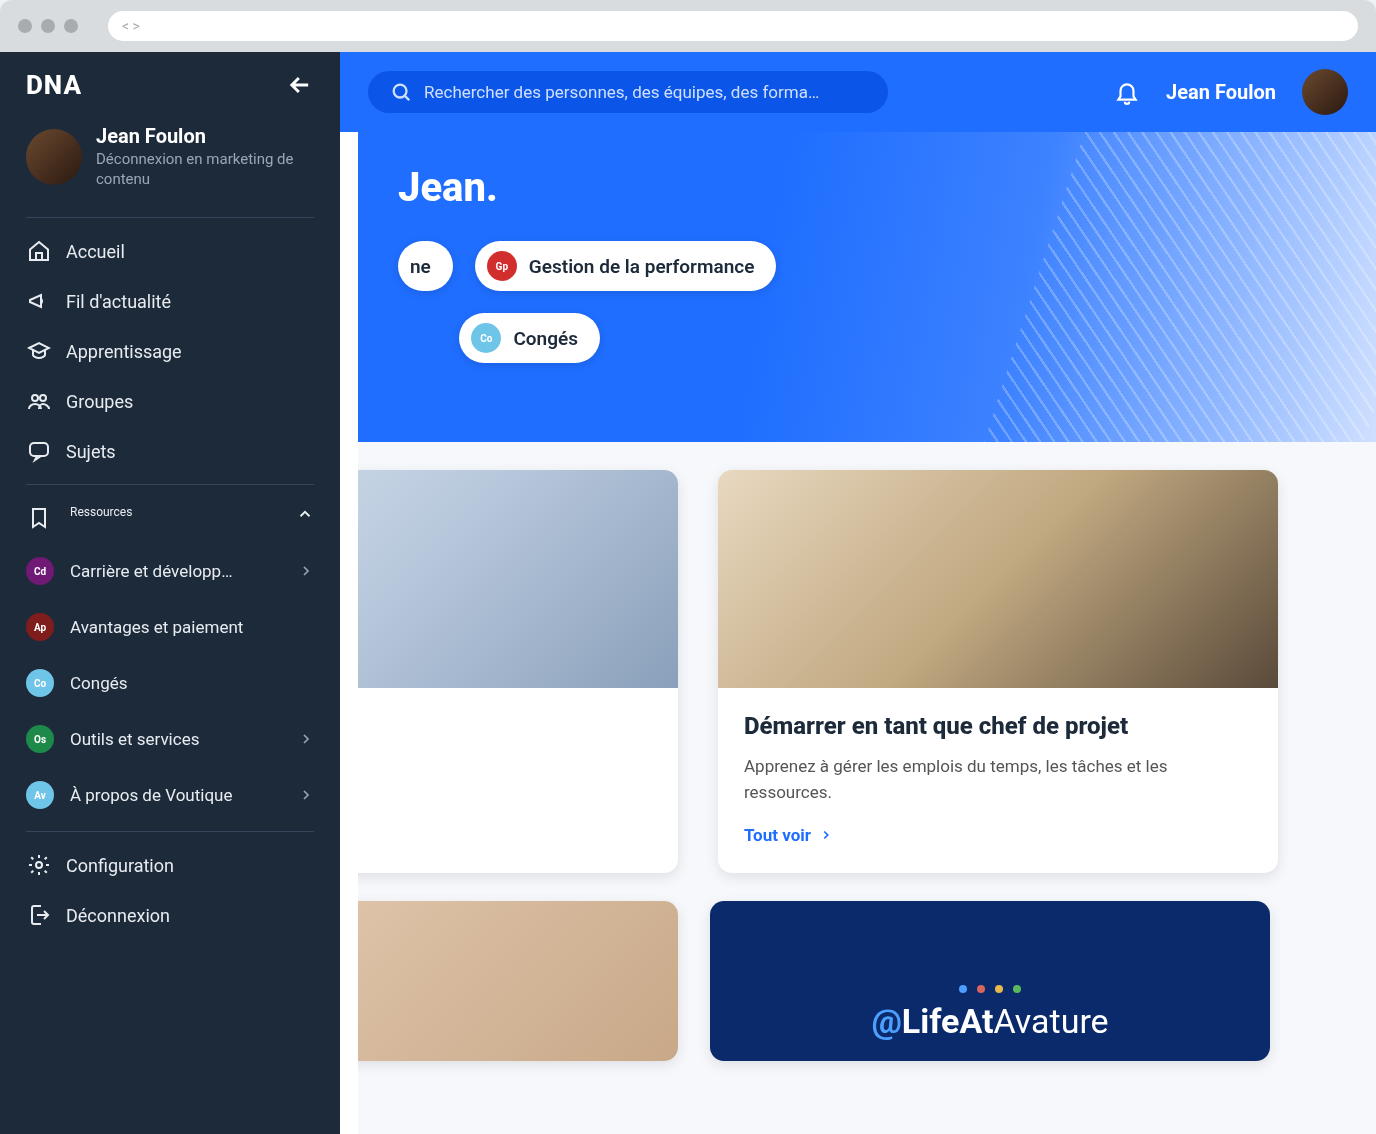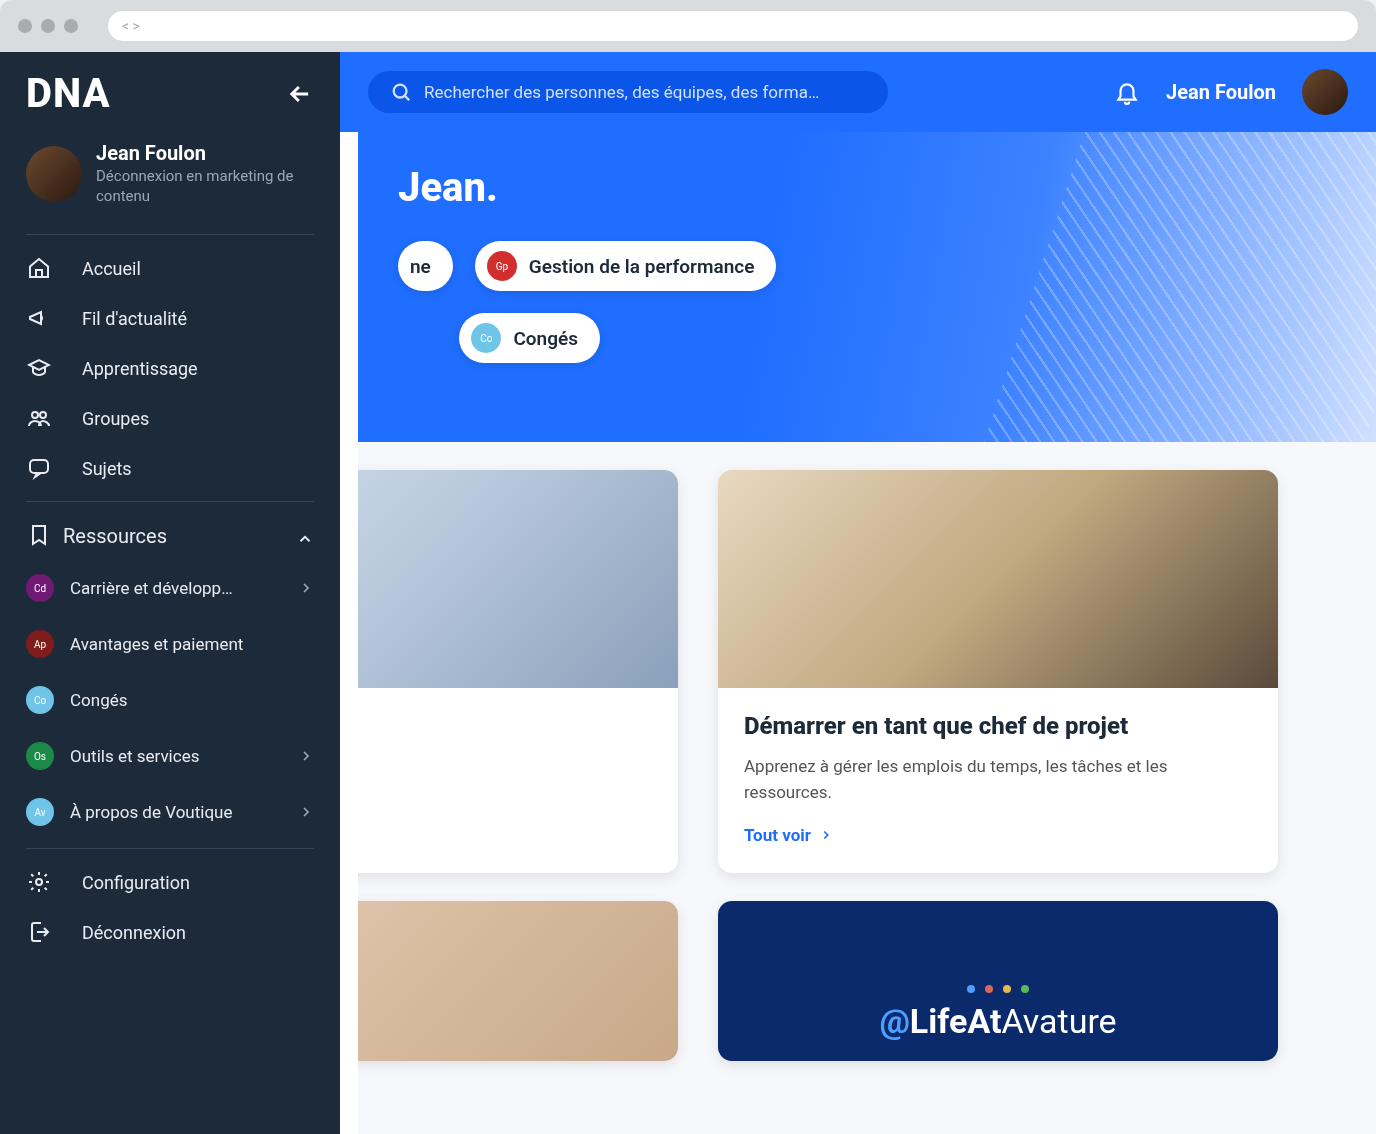--- a/index.html
+++ b/index.html
@@ -4,33 +4,33 @@
 <style>
 * { margin: 0; padding: 0; box-sizing: border-box; font-family: -apple-system, BlinkMacSystemFont, "Segoe UI", Roboto, sans-serif; }
 body { background: #f0f2f5; width: 1376px; height: 1134px; overflow: hidden; }
 .browser-chrome { width: 100%; height: 52px; background: #d8dcdf; border-radius: 12px 12px 0 0; display: flex; align-items: center; padding: 0 18px; }
 .traffic { display: flex; gap: 9px; }
 .dot { width: 14px; height: 14px; border-radius: 50%; background: #a8acaf; }
 .url-bar { flex: 1; height: 30px; background: #fff; border-radius: 15px; margin-left: 30px; display: flex; align-items: center; padding: 0 14px; color: #aaa; font-size: 14px; }
 .app { display: flex; height: calc(100% - 52px); background: #fff; }
 .sidebar { width: 340px; background: #1d2a3a; color: #e8ecf1; display: flex; flex-direction: column; padding: 18px 0 22px 0; }
 .side-top { display: flex; align-items: center; justify-content: space-between; padding: 0 26px 10px 26px; }
-.logo { font-size: 40px; font-weight: 800; letter-spacing: 1px; color: #fff; }
+.logo { font-size: 26px; font-weight: 800; letter-spacing: 1px; color: #fff; }
 .back-arrow { color: #fff; font-size: 26px; }
 .profile { display: flex; gap: 14px; padding: 14px 26px 20px 26px; align-items: center; }
 .avatar-lg { width: 56px; height: 56px; border-radius: 50%; background: linear-gradient(135deg,#6b4a2f,#2a1810); flex-shrink: 0; }
 .pname { font-size: 20px; font-weight: 700; color: #fff; }
 .prole { font-size: 15px; color: #9aa6b4; line-height: 1.3; margin-top: 2px; }
 .divider { height: 1px; background: #33465c; margin: 8px 26px; }
-.nav-item { display: flex; align-items: center; gap: 30px; padding: 12px 26px; cursor: pointer; font-size: 18px; }
+.nav-item { display: flex; align-items: center; gap: 14px; padding: 12px 26px; cursor: pointer; font-size: 18px; }
 .nav-icon { width: 26px; height: 26px; display: inline-flex; align-items: center; justify-content: center; flex-shrink: 0; }
-.section-head { display: flex; align-items: flex-end; gap: 11px; padding: 12px 26px; cursor: pointer; font-size: 20px; }
+.section-head { display: flex; align-items: flex-start; gap: 18px; padding: 12px 26px; cursor: pointer; font-size: 12px; }
 .section-head .chev { margin-left: auto; }
 .res-item { display: flex; align-items: center; gap: 16px; padding: 14px 26px; cursor: pointer; font-size: 17px; }
-.badge-sm { width: 28px; height: 28px; border-radius: 50%; display: inline-flex; align-items: center; justify-content: center; font-size: 10px; font-weight: 400; flex-shrink: 0; color: #fff; }
+.badge-sm { width: 28px; height: 28px; border-radius: 50%; display: inline-flex; align-items: center; justify-content: center; font-size: 10px; font-weight: 700; flex-shrink: 0; color: #fff; }
 .res-item .chev { margin-left: auto; color: #9aa6b4; }
 .main { flex: 1; display: flex; flex-direction: column; overflow: hidden; }
 .topbar { height: 80px; background: #1f6eff; display: flex; align-items: center; padding: 0 28px; gap: 24px; }
 .search { display: flex; align-items: center; gap: 12px; background: #0b55e8; border-radius: 28px; padding: 10px 22px; width: 520px; }
 .search input { flex: 1; background: transparent; border: none; outline: none; color: #cfe0ff; font-size: 17px; }
 .search input::placeholder { color: #cfe0ff; }
 .topbar-right { margin-left: auto; display: flex; align-items: center; gap: 26px; }
 .bell { color: #fff; }
 .uname { color: #fff; font-size: 20px; font-weight: 700; }
 .avatar-sm { width: 46px; height: 46px; border-radius: 50%; background: linear-gradient(135deg,#6b4a2f,#2a1810); }
@@ -43,21 +43,21 @@
 .chip .badge-sm { width: 30px; height: 30px; }
 .cards { display: flex; gap: 40px; padding: 28px 40px; }
 .card { background: #fff; border-radius: 14px; box-shadow: 0 4px 14px rgba(0,0,0,0.1); overflow: hidden; width: 560px; flex-shrink: 0; }
 .card-img { height: 218px; background: #ddd; }
 .card-img.analysis { background: linear-gradient(135deg,#d8e4f0 0%,#b8c8dc 50%,#8aa0ba 100%); }
 .card-img.meeting { background: linear-gradient(135deg,#e8d8c0 0%,#c0a880 50%,#5a4a3a 100%); }
 .card-body { padding: 24px 42px 28px 26px; }
 .card-title { font-size: 24px; font-weight: 800; color: #1d2a3a; }
 .card-desc { font-size: 17px; color: #555; margin-top: 14px; line-height: 1.5; }
 .card-link { color: #1f6eff; font-weight: 700; margin-top: 20px; display: inline-flex; align-items: center; gap: 8px; font-size: 17px; }
-.cards2 { display: flex; gap: 40px; padding: 0 40px 40px 40px; }
+.cards2 { display: flex; gap: 32px; padding: 0 40px 40px 40px; }
 .card2 { border-radius: 14px; overflow: hidden; width: 560px; height: 160px; flex-shrink: 0; box-shadow: 0 4px 14px rgba(0,0,0,0.1); }
 .card2.phone { background: linear-gradient(135deg,#e8d0b8,#c8a888); }
 .card2.life { background: #0b2a6b; display: flex; align-items: flex-end; justify-content: center; color: #fff; font-size: 34px; font-weight: 700; padding: 20px; }
 .life .at { color: #4d9fff; }
 svg { display: block; }
 </style>
 </head>
 <body>
 
 <div class="browser-chrome">

